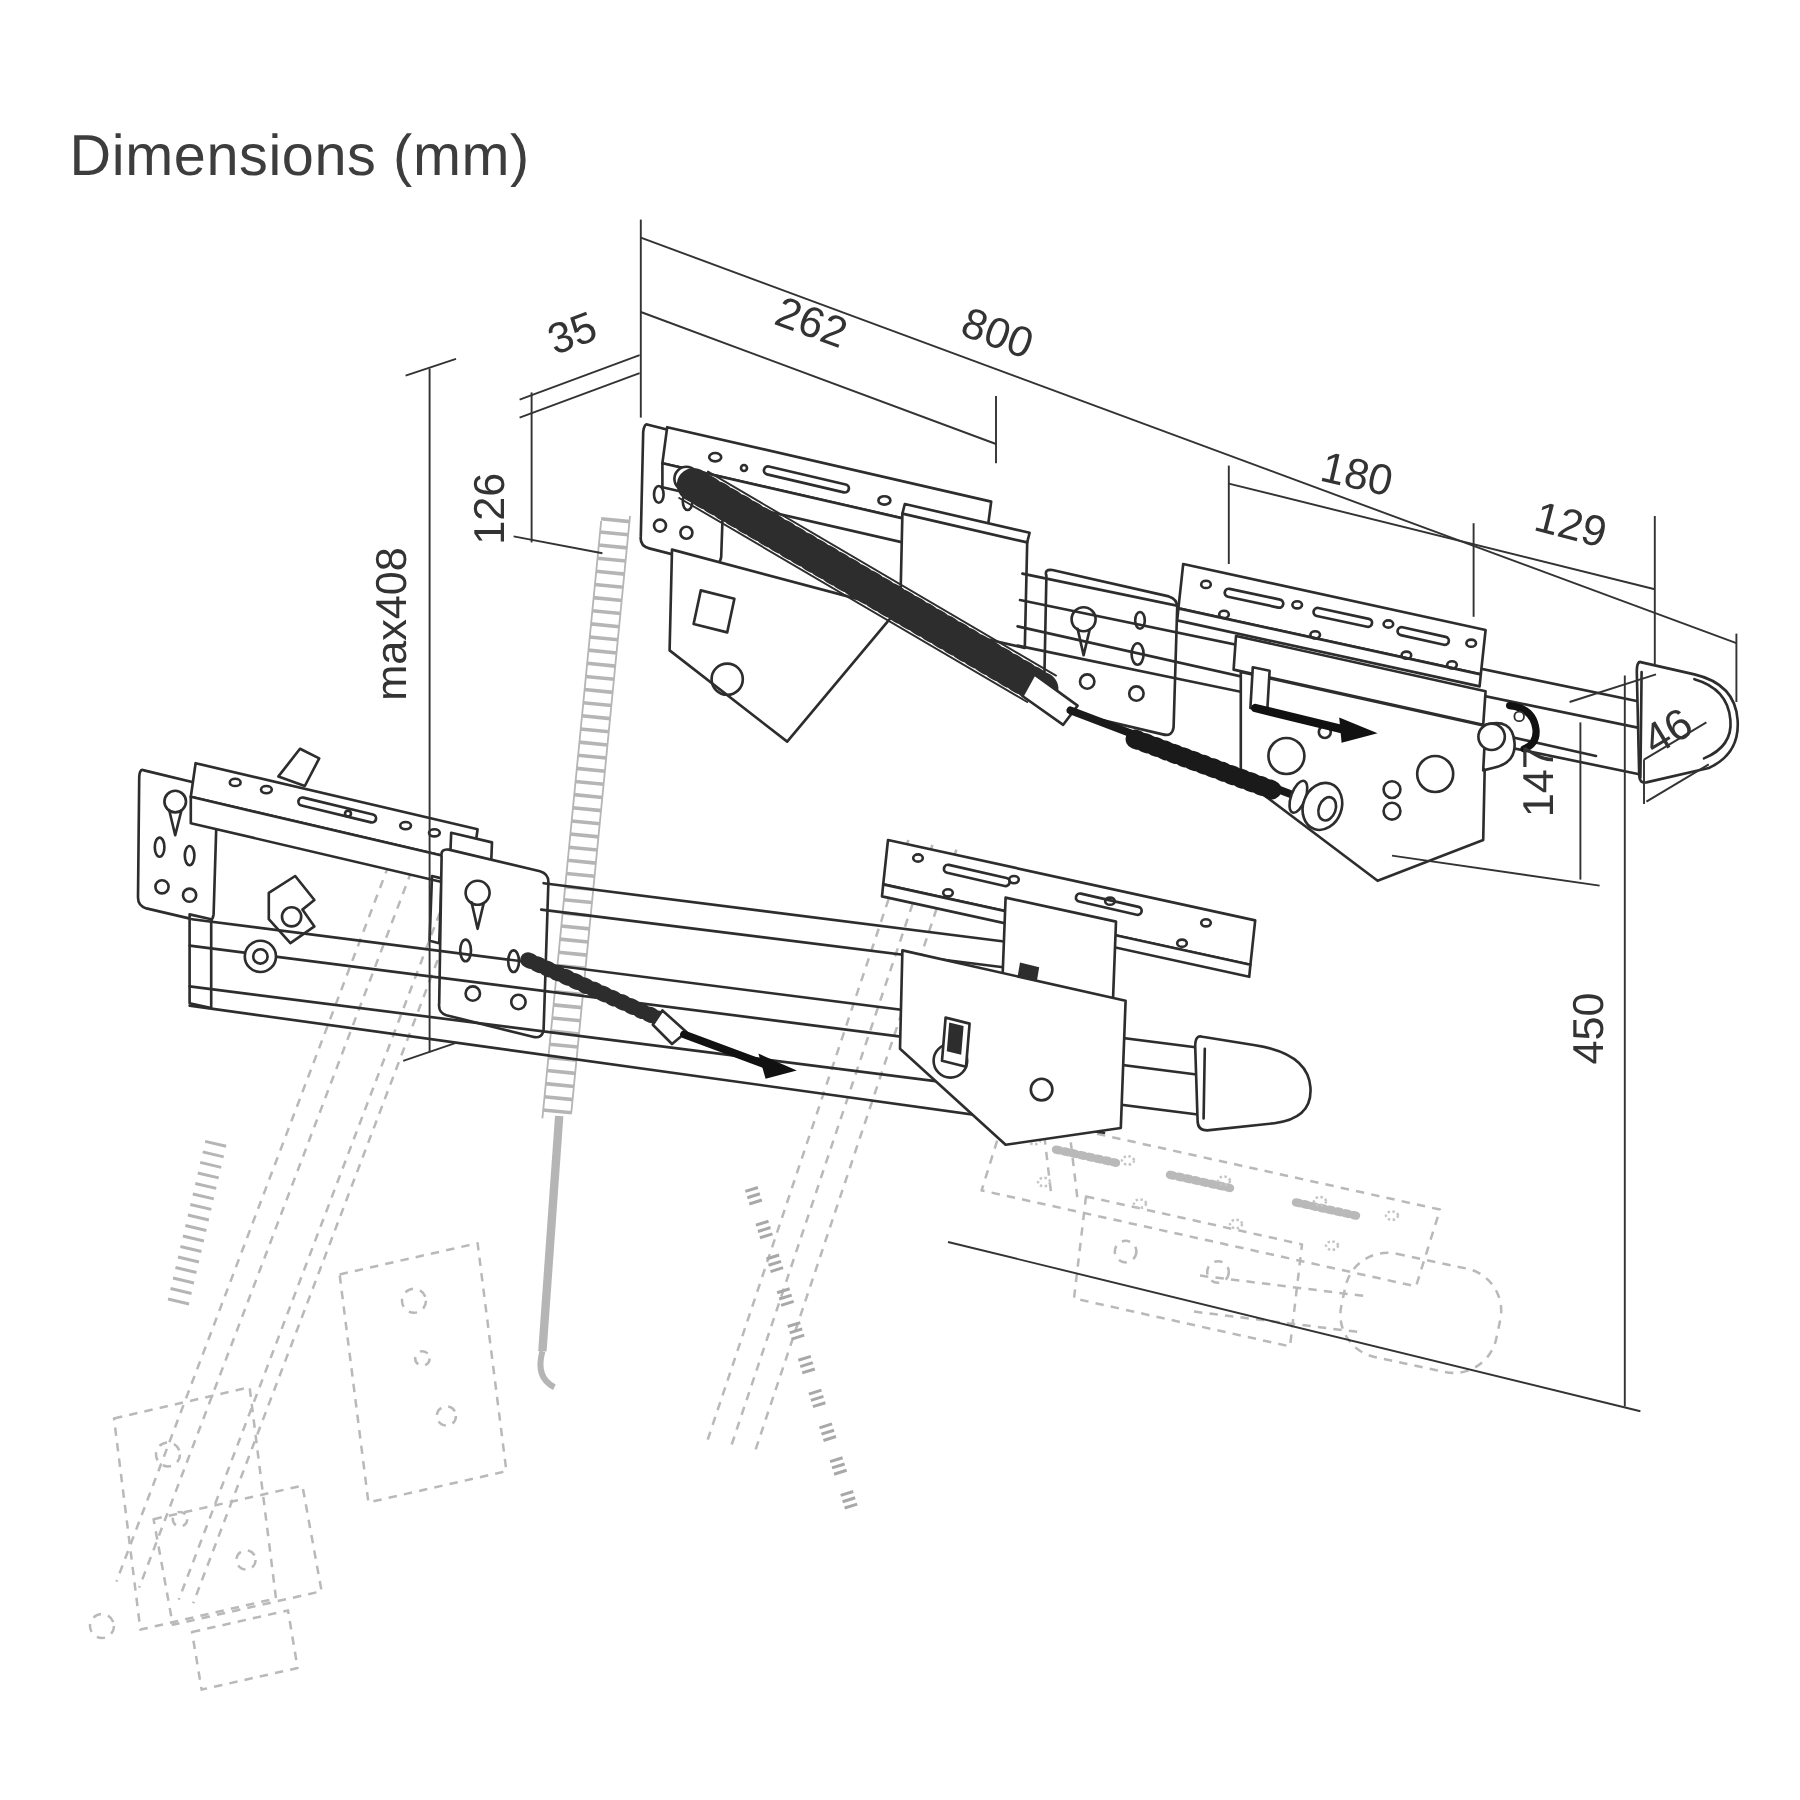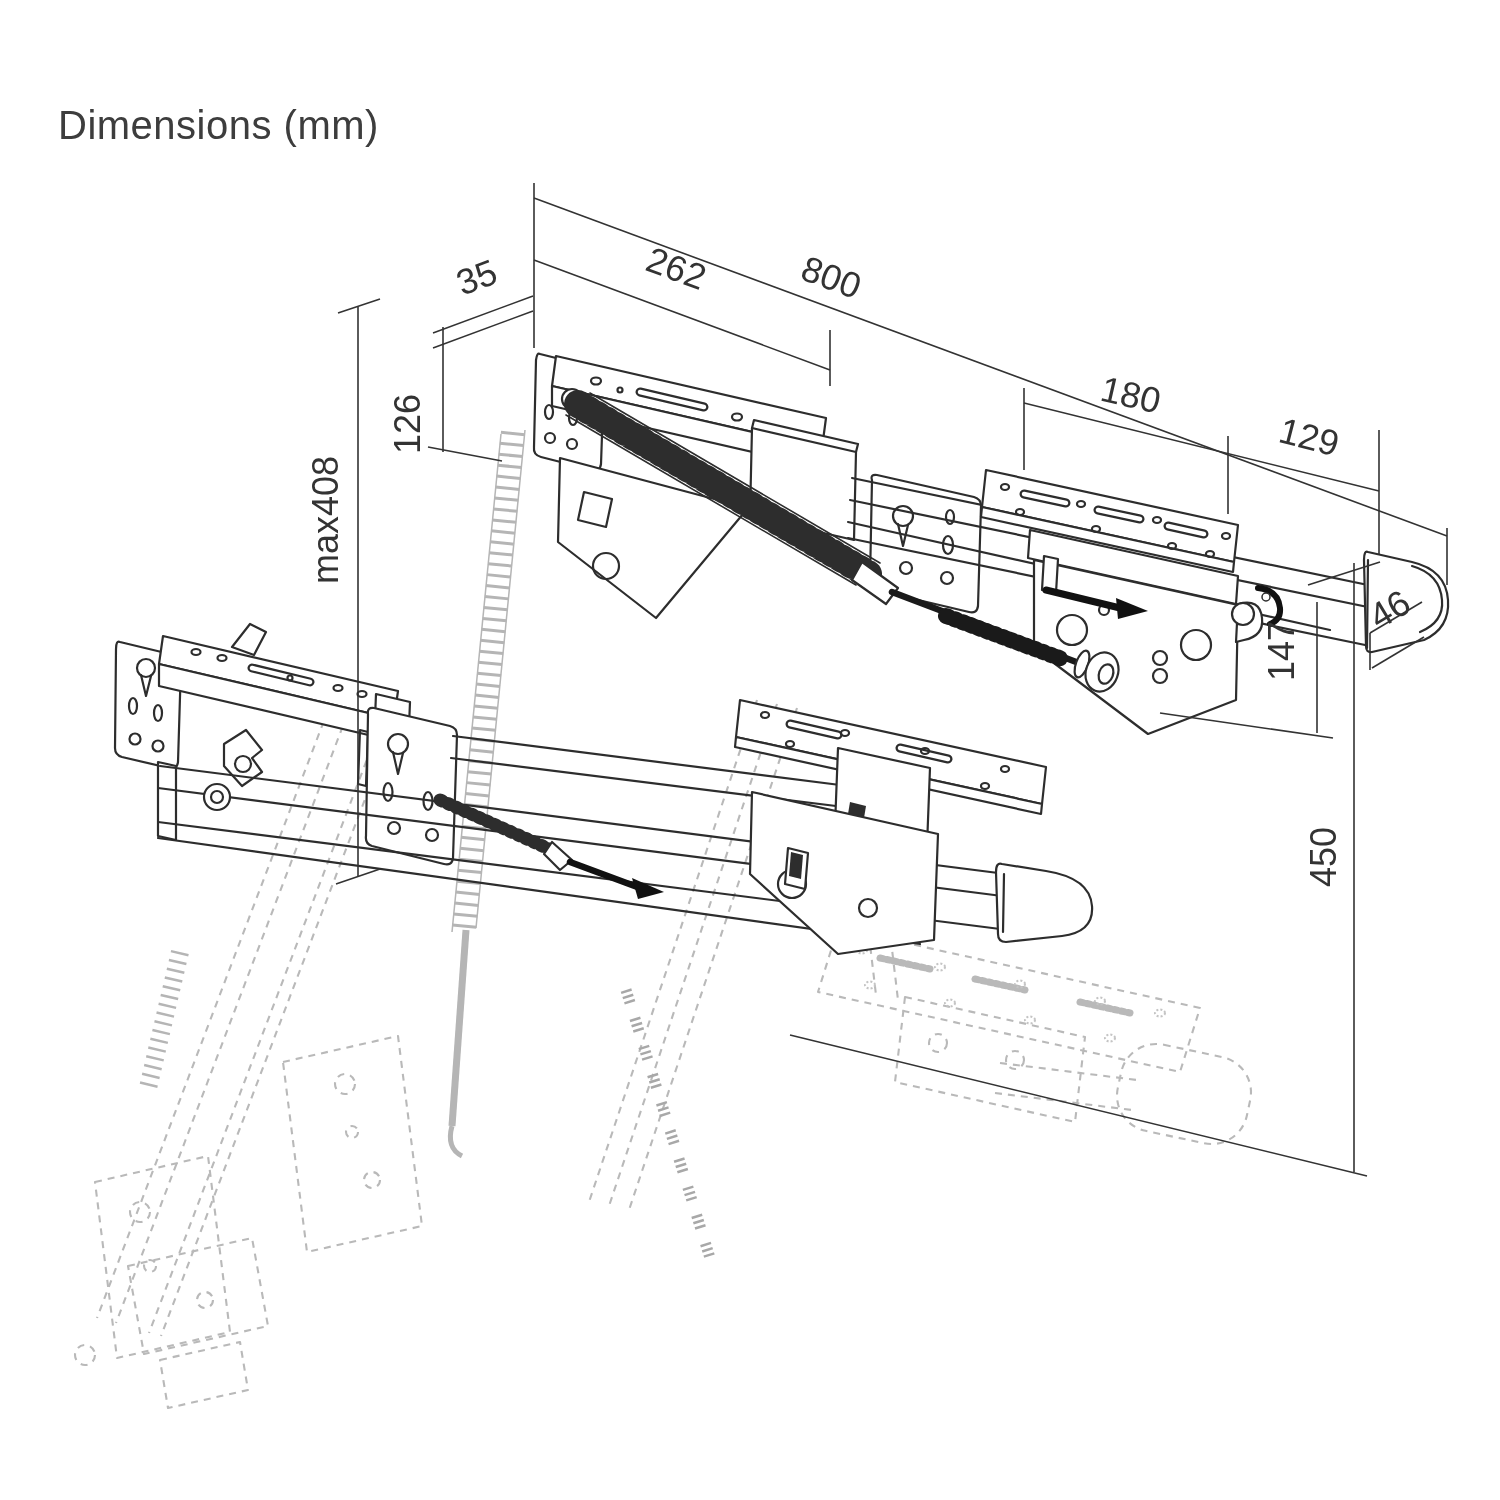--- a/index.html
+++ b/index.html
@@ -1,18 +1,18 @@
 <!DOCTYPE html>
 <html><head>
 <meta charset="utf-8">
 <style>
   html,body{margin:0;padding:0;background:#ffffff;}
   .page{position:relative;width:1500px;height:1500px;background:#fff;overflow:hidden;
         font-family:"Liberation Sans",sans-serif;}
-  .title{position:absolute;left:58px;top:103px;font-size:40px;font-weight:400;
+  .title{position:absolute;left:58px;top:103px;font-size:48px;font-weight:400;
          color:#3d3d3d;letter-spacing:0.5px;}
   svg text{font-family:"Liberation Sans",sans-serif;font-size:36px;fill:#333;}
   .dim{stroke:#333;stroke-width:1.6;fill:none;}
   .solid{stroke:#2d2d2d;stroke-width:2.2;fill:none;stroke-linejoin:round;stroke-linecap:round;}
   .wfill{fill:#ffffff;}
   .ghost{stroke:#b9b9b9;stroke-width:2.1;fill:none;stroke-dasharray:7 6;stroke-linejoin:round;}
   .ghostsolid{stroke:#b5b5b5;fill:none;}
 </style>
 </head>
 <body>

